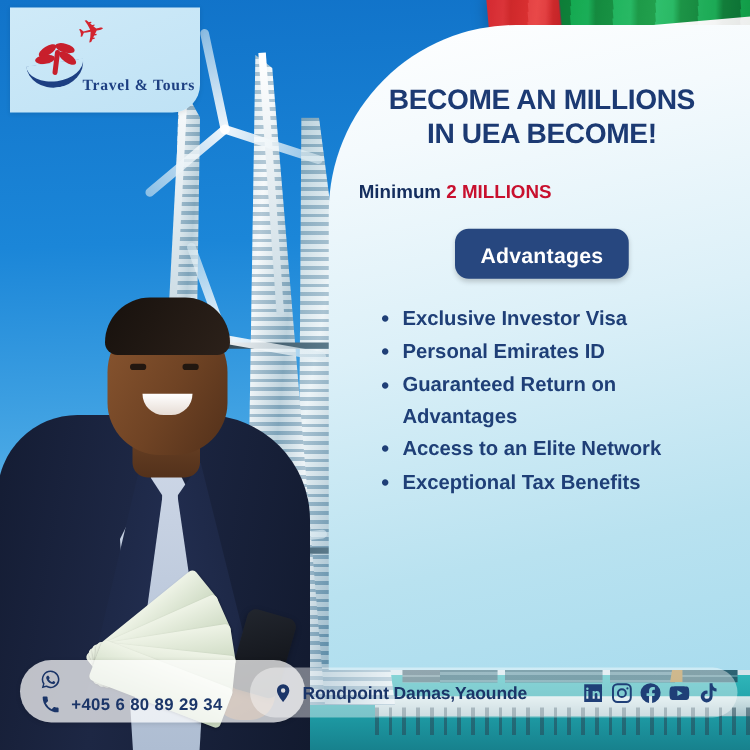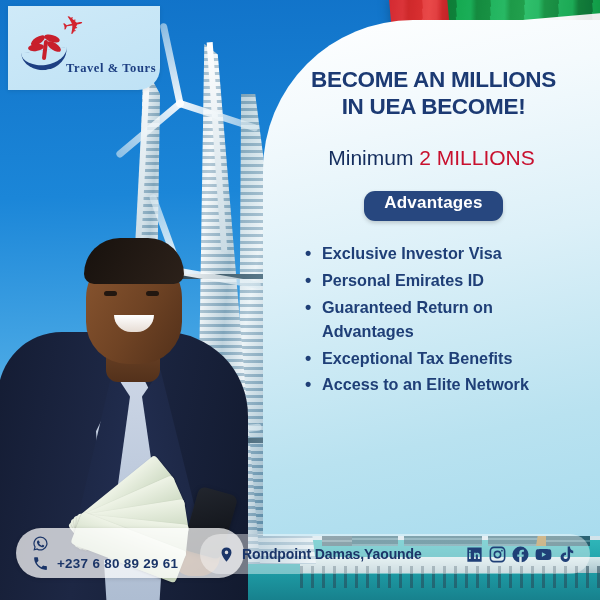--- a/index.html
+++ b/index.html
@@ -191,29 +191,29 @@
     background:linear-gradient(168deg,#ffffff 0%,#f4fafd 18%,#dcf0f8 46%,#b9e2f0 78%,#a9dcee 100%);
     border-radius:150px 0 0 0;
     padding:34px 20px 0 24px;
     text-align:center;
   }
   .headline {
     color:#1c3a73; font-weight:bold; font-size:22.5px; line-height:1.22;
     letter-spacing:-.3px; margin-top:12px;
   }
   .sub {
-    margin-top:22px; color:#152e5e; font-weight:normal;
-    font-size:21px; line-height:1.45; text-align:center; padding-right:4px;
+    margin-top:22px; color:#152e5e; font-weight:bold;
+    font-size:15px; line-height:1.45; text-align:left; padding-right:4px;
   }
   .sub .red { color:#c8102e; }
   .badge-wrap { margin-top:18px; }
   .badge {
     display:inline-block; background:#27477f; color:#ffffff;
     font-weight:bold; font-size:17px; letter-spacing:.2px;
-    padding:2px 20px 8px; border-radius:11px;
+    padding:12px 20px 8px; border-radius:11px;
     box-shadow:0 2px 4px rgba(0,0,0,.18);
   }
   .adv-list {
     margin:20px 0 0 18px; text-align:left;
     color:#1f3f77; font-weight:bold; font-size:16.2px; line-height:1.52;
     list-style:none;
   }
   .adv-list li { position:relative; padding-left:17px; margin-bottom:2px; }
   .adv-list li::before {
     content:"\2022"; position:absolute; left:0; top:-1px;
@@ -388,22 +388,22 @@
     </div>
 
     <div class="badge-wrap">
       <span class="badge">Advantages</span>
     </div>
 
     <ul class="adv-list">
       <li>Exclusive Investor Visa</li>
       <li>Personal Emirates ID</li>
       <li>Guaranteed Return on Advantages</li>
+      <li>Access to an Elite Network</li>
       <li>Exceptional Tax Benefits</li>
-      <li>Access to an Elite Network</li>
     </ul>
   </div>
 
   <div class="logo-card">
     <div class="logo-mark">
       <div class="lm-swoosh"></div>
       <div class="lm-trunk"></div>
       <div class="lm-frond lm-f1"></div>
       <div class="lm-frond lm-f2"></div>
       <div class="lm-frond lm-f3"></div>
@@ -416,21 +416,21 @@
   <div class="foot-phones">
     <div class="ph-row">
       <svg class="ico" viewBox="0 0 24 24" fill="currentColor">
         <path d="M12 2a10 10 0 0 0-8.6 15.1L2 22l5-1.3A10 10 0 1 0 12 2zm0 1.8a8.2 8.2 0 1 1-4.3 15.2l-.3-.2-3 .8.8-2.9-.2-.3A8.2 8.2 0 0 1 12 3.8zm-3.4 4c-.2 0-.5.1-.7.4-.2.3-.9.9-.9 2.1s.9 2.4 1 2.6c.1.2 1.7 2.8 4.3 3.8 2.1.8 2.6.7 3 .6.5 0 1.5-.6 1.7-1.2.2-.6.2-1.1.2-1.2l-.6-.3s-1.2-.6-1.4-.7c-.2-.1-.4-.1-.5.1l-.7.9c-.1.2-.3.2-.5.1-.2-.1-1-.4-2-1.2-.7-.7-1.2-1.5-1.4-1.7-.1-.2 0-.4.1-.5l.4-.5.3-.5v-.4L9.9 8.4c-.2-.5-.4-.5-.5-.5h-.8z"></path>
       </svg>
     </div>
     <div class="ph-row">
       <svg class="ico" viewBox="0 0 24 24" fill="currentColor">
         <path d="M6.6 10.8a15.1 15.1 0 0 0 6.6 6.6l2.2-2.2c.3-.3.7-.4 1-.2 1.2.4 2.4.6 3.6.6.6 0 1 .4 1 1V20c0 .6-.4 1-1 1A17 17 0 0 1 3 4c0-.6.4-1 1-1h3.5c.6 0 1 .4 1 1 0 1.3.2 2.5.6 3.6.1.3 0 .7-.2 1l-2.3 2.2z"></path>
       </svg>
-      <span class="num">+237 6 80 89 29 61</span>
+      <span class="num">+405 6 80 89 29 34</span>
     </div>
   </div>
 
   <div class="foot-addr">
     <svg class="ico" viewBox="0 0 24 24" fill="currentColor">
       <path d="M12 2a7 7 0 0 0-7 7c0 5 7 13 7 13s7-8 7-13a7 7 0 0 0-7-7zm0 9.5A2.5 2.5 0 1 1 12 6.5a2.5 2.5 0 0 1 0 5z"></path>
     </svg>
     <span class="addr-txt">Rondpoint Damas,Yaounde</span>
 
     <div class="socials">

